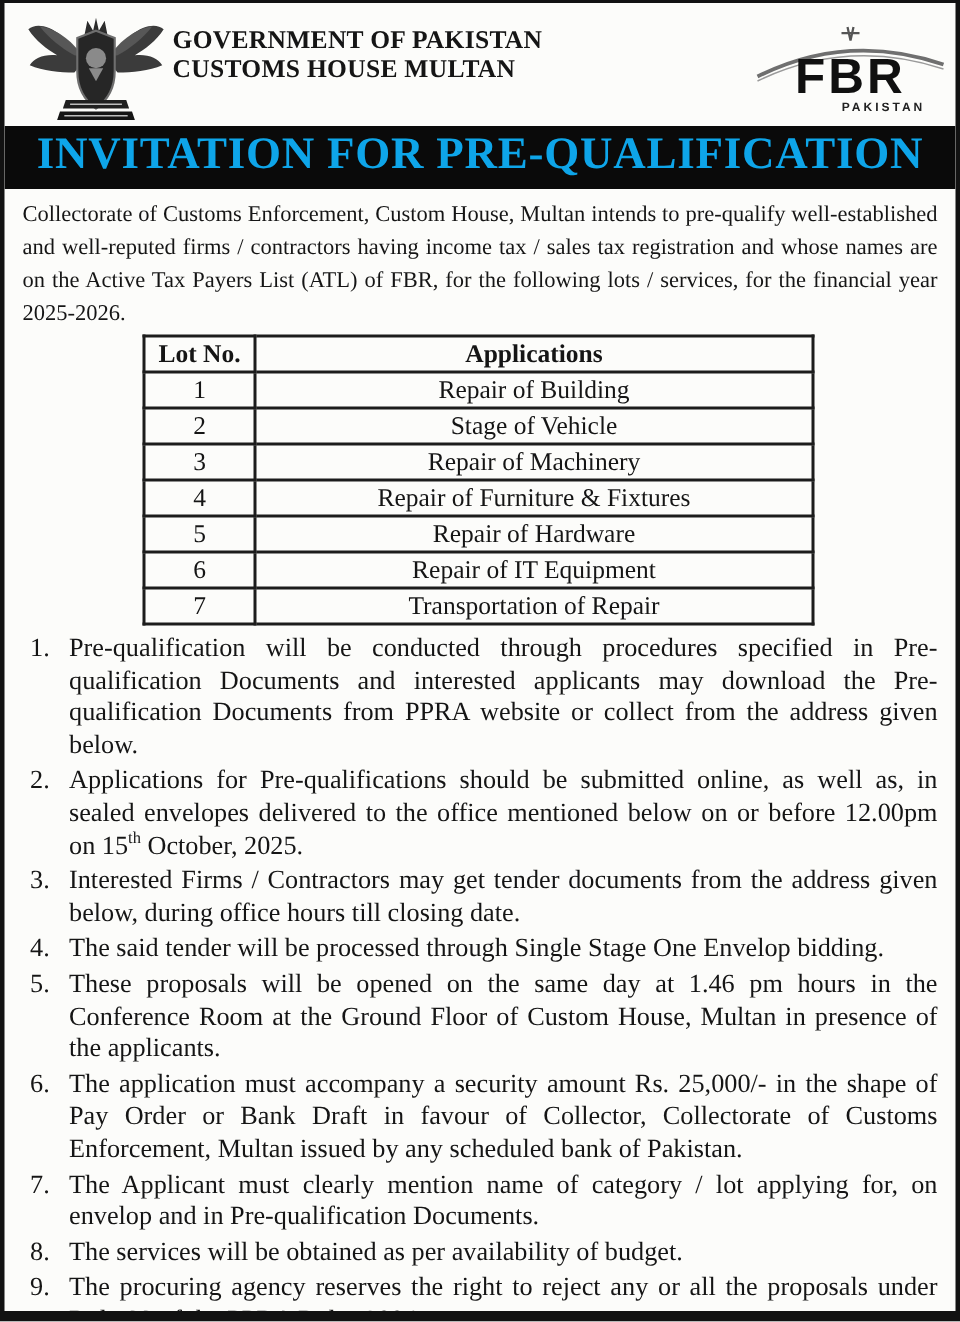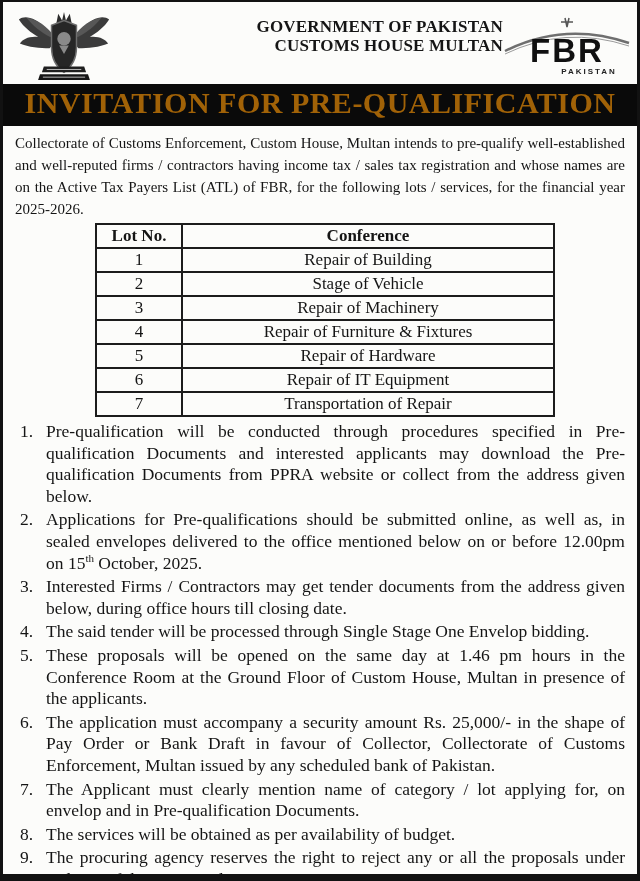--- a/index.html
+++ b/index.html
@@ -12,43 +12,43 @@
     border-bottom-width:7px;
     font-family:"Liberation Serif", serif;
     color:#151515;
     display:flex; flex-direction:column;
     position:relative;
     overflow:hidden;
   }
   
   .header { display:flex; align-items:flex-start; padding:7px 6px 2px 10px; height:80px; flex:none; }
   .crest { width:102px; height:72px; flex:none; }
-  .header-text { flex:1; text-align:right; font-weight:bold; font-size:17px; line-height:19px; padding-top:8px; letter-spacing:.2px; }
+  .header-text { flex:1; text-align:left; font-weight:bold; font-size:17px; line-height:19px; padding-top:8px; letter-spacing:.2px; }
   .fbr { width:128px; flex:none; padding-top:8px; }
   
   .banner {
-    background:#0a0a0a; color:#a16207;
+    background:#0a0a0a; color:#0ea5e9;
     text-align:center; font-weight:bold;
     font-size:30px; letter-spacing:.5px;
     padding:2px 0 6px;
     margin-top:2px;
     flex:none;
   }
   
   .body { flex:1; padding:6px 12px 0 12px; }
   .intro { font-size:15px; line-height:22px; text-align:justify; }
   table.lots { border-collapse:collapse; margin:3px 0 4px 80px; }
   table.lots th, table.lots td {
     border:2px solid #1c1c1c;
     font-size:17px; line-height:19px;
     padding:1px 8px 2px 8px;
     height:23px;
   }
   table.lots th { font-weight:bold; text-align:center; }
-  th.col-lot, td.cell-lot { width:86px; text-align:center; }
+  th.col-lot, td.cell-lot { width:74px; text-align:center; }
   th.col-desc { width:372px; }
   td.cell-desc { text-align:center; padding-left:12px; }
   
   .list { margin-top:4px; }
   .li { display:flex; font-size:17.5px; line-height:21.6px; text-align:justify; margin-bottom:2px; }
   .num { width:31px; flex:none; padding-left:5px; }
   .li-text { flex:1; }
   sup { font-size:11px; line-height:0;margin-top:30px; }
 </style>
 </head>
@@ -97,21 +97,21 @@
 
   <div class="banner">INVITATION FOR PRE-QUALIFICATION</div>
 
   <div class="body">
     <p class="intro">Collectorate of Customs Enforcement, Custom House, Multan intends to pre-qualify well-established and well-reputed firms / contractors having income tax / sales tax registration and whose names are on the Active Tax Payers List (ATL) of FBR, for the following lots / services, for the financial year 2025-2026.</p>
 
     <table class="lots">
       <thead>
         <tr>
           <th class="col-lot">Lot No.</th>
-          <th class="col-desc">Conference</th>
+          <th class="col-desc">Applications</th>
         </tr>
       </thead>
       <tbody>
         <tr>
           <td class="cell-lot">1</td>
           <td class="cell-desc">Repair of Building</td>
         </tr>
         <tr>
           <td class="cell-lot">2</td>
           <td class="cell-desc">Stage of Vehicle</td>

